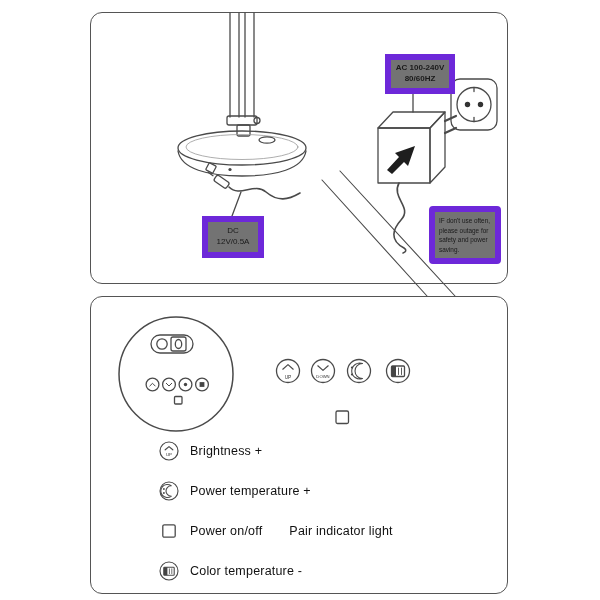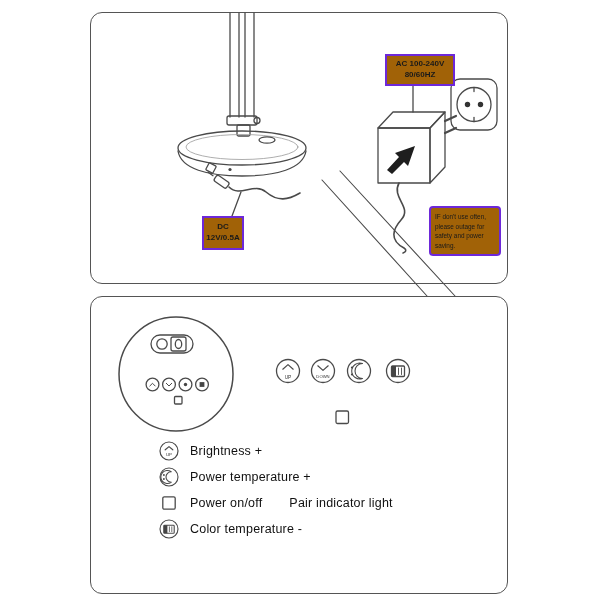--- a/index.html
+++ b/index.html
@@ -3,26 +3,26 @@
 <meta charset="utf-8">
 <style>
   *{margin:0;padding:0;box-sizing:border-box}
   html,body{background:#fff}
   body{font-family:"Liberation Sans",sans-serif;color:#222}
   .stage{position:relative;width:600px;height:600px;background:#fff;overflow:hidden}
   .panel{position:absolute;border:1.6px solid #555;border-radius:12px;background:transparent}
   #top-panel{left:90px;top:12px;width:418px;height:272px}
   #bottom-panel{left:90px;top:296px;width:418px;height:298px}
   .art{position:absolute;left:0;top:0;width:600px;height:600px;pointer-events:none}
-  .labelbox{position:absolute;border:2px solid #6d28d9;background:#a16207;color:#1a1a1a;text-align:center;line-height:1.35}
+  .labelbox{position:absolute;border:6px solid #6d28d9;background:#737373;color:#1a1a1a;text-align:center;line-height:1.35}
   #ac-box{left:385px;top:54px;width:70px;padding:3px 2px;font-size:8px;font-weight:bold}
-  #dc-box{left:202px;top:216px;width:42px;padding:4px 2px;font-size:8px;font-weight:bold}
+  #dc-box{left:202px;top:216px;width:62px;padding:4px 2px;font-size:8px;font-weight:normal}
   #note-box{left:429px;top:206px;width:72px;min-height:48px;padding:4px 4px;font-size:6.4px;
             text-align:left;border-radius:4px;line-height:1.5}
-  .legend{position:absolute;left:159px;top:441px;display:flex;flex-direction:column;gap:6px}
+  .legend{position:absolute;left:159px;top:441px;display:flex;flex-direction:column;gap:20px}
   .legend-row{display:flex;align-items:center;gap:11px;height:20px}
   .ltext{font-size:12.5px;color:#111;letter-spacing:.2px}
   .ltext2{font-size:12.5px;color:#111;margin-left:16px;letter-spacing:.2px}
   .licon{width:20px;height:20px;flex:0 0 20px}
   svg text{font-family:"Liberation Sans",sans-serif}
 </style>
 </head>
 <body>
 
 <div class="stage">

